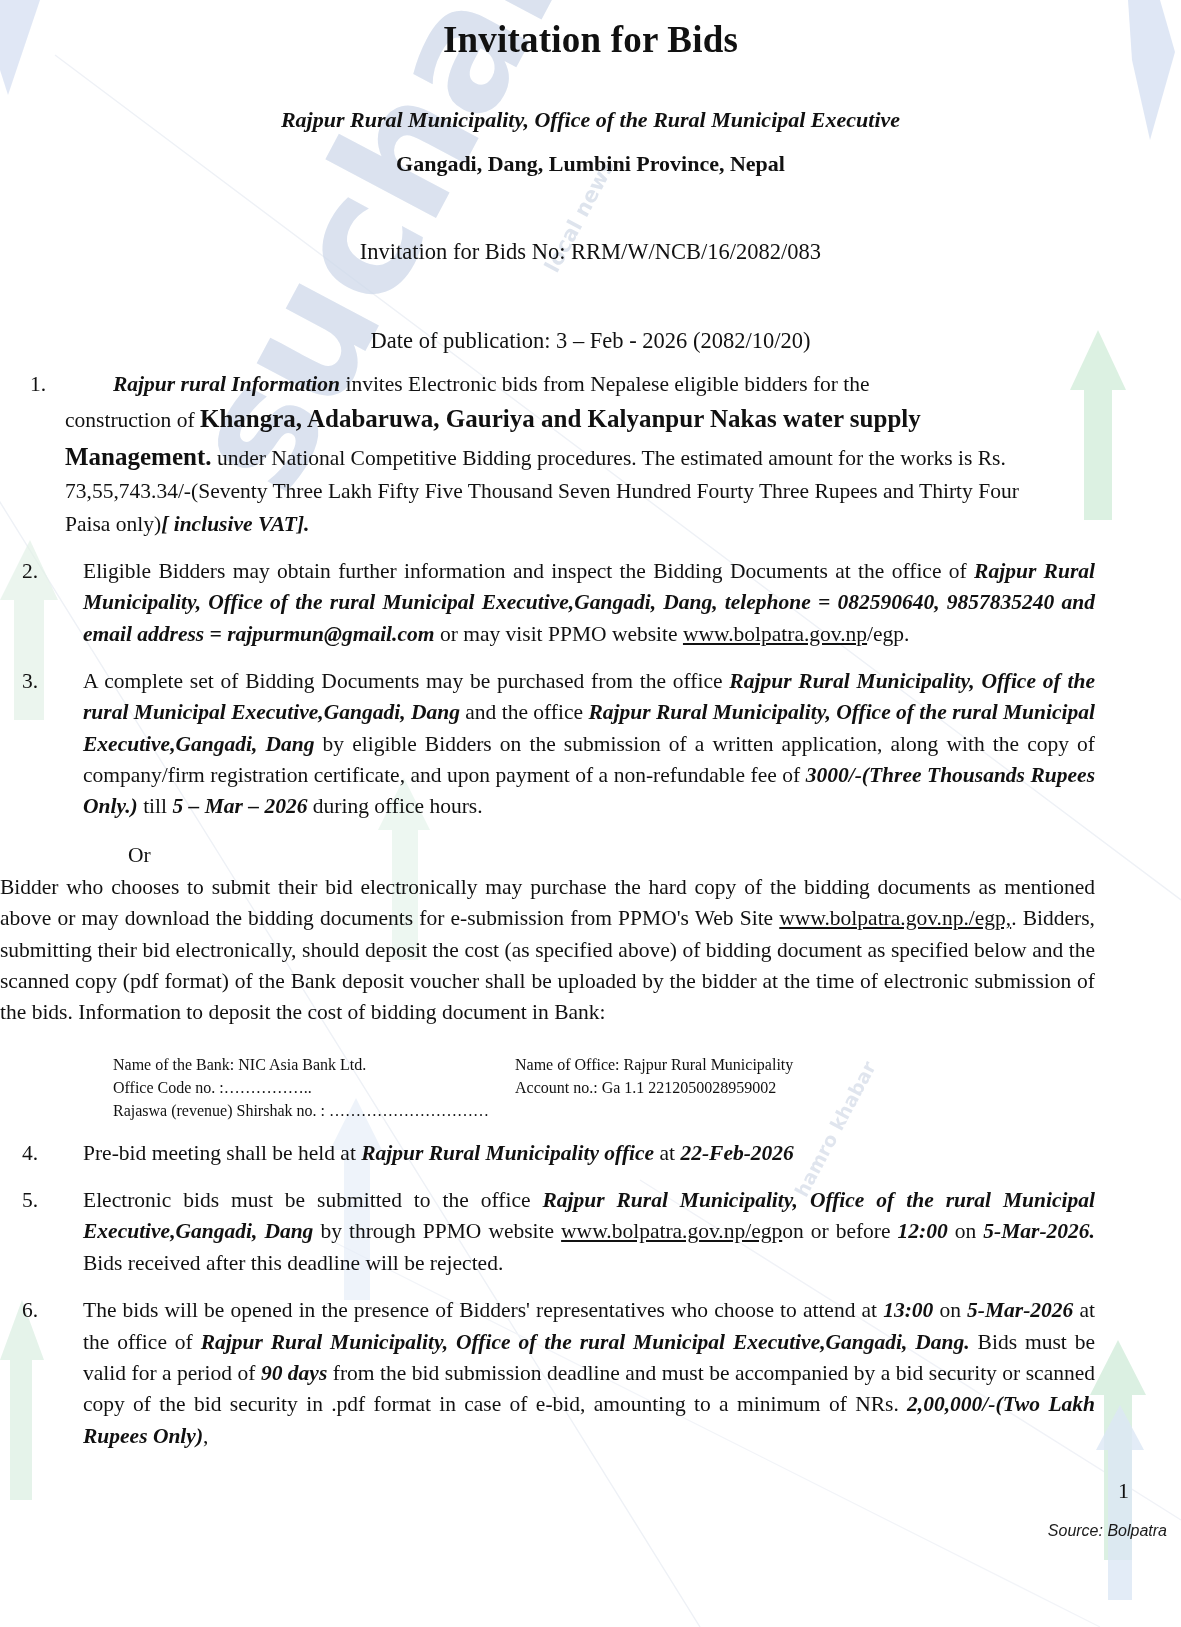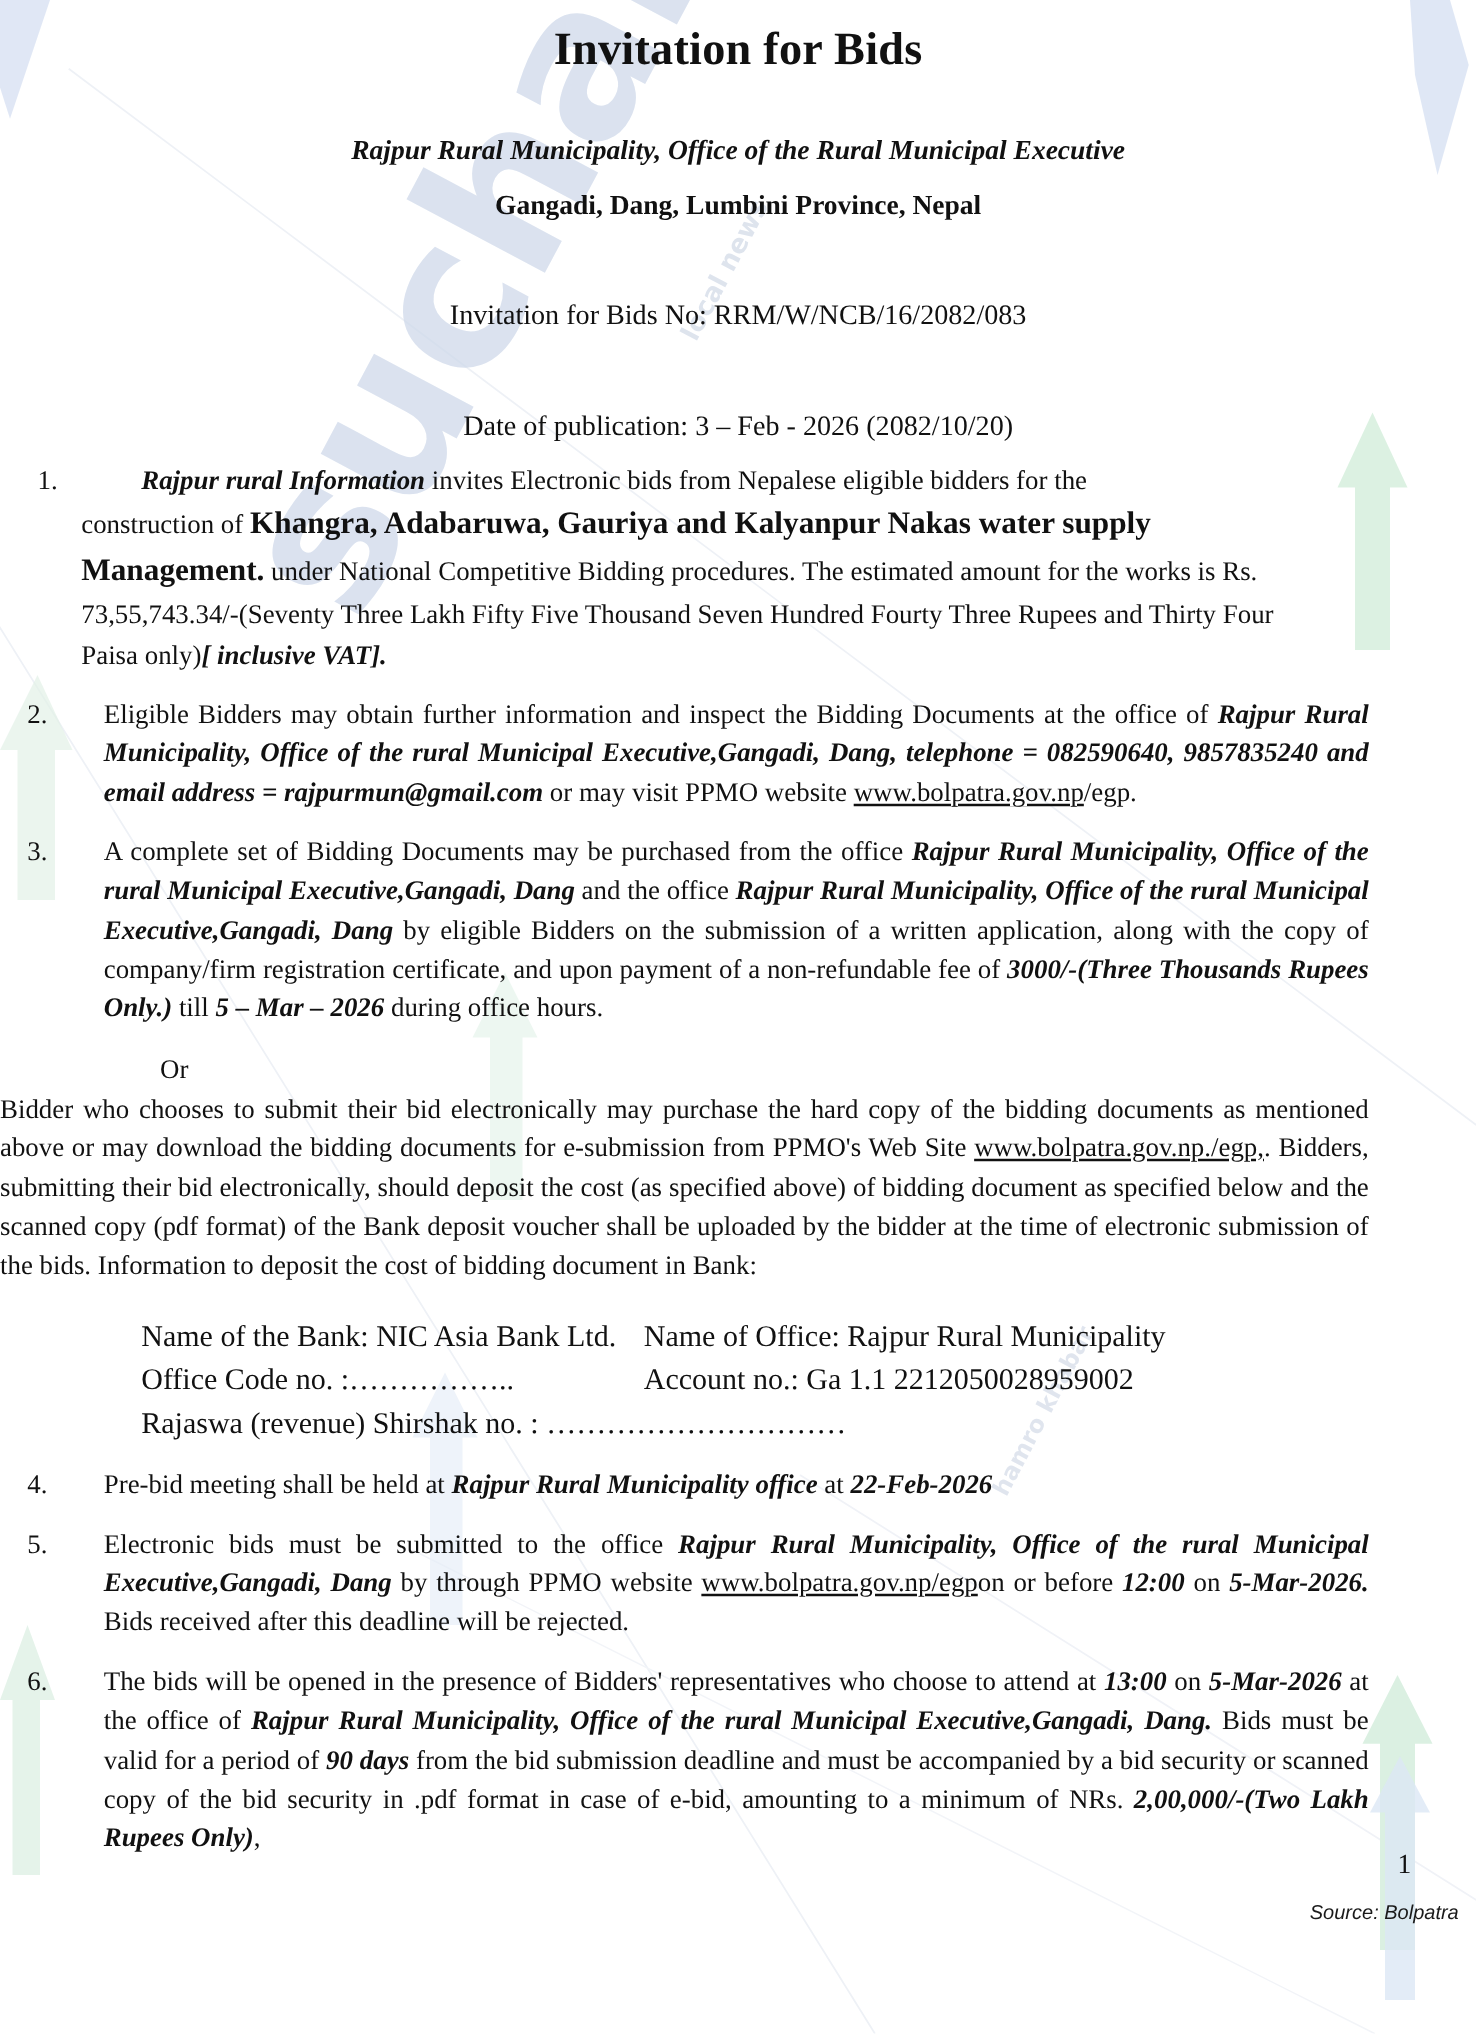--- a/index.html
+++ b/index.html
@@ -156,21 +156,21 @@
   }
   .sub-para {
     font-size: 21.5px;
     line-height: 1.46;
     padding-right: 86px;
     text-align: justify;
     margin-top: 4px;
   }
   .bank-block {
     padding-left: 113px;
-    font-size: 24px;
+    font-size: 16px;
     line-height: 1.44;
     margin-top: 24px;
   }
   .bank-row {
     display: flex;
   }
   .bank-col-a { width: 402px; flex: 0 0 402px; }
   .bank-col-b { flex: 1 1 auto; }
 
   .page-num {

